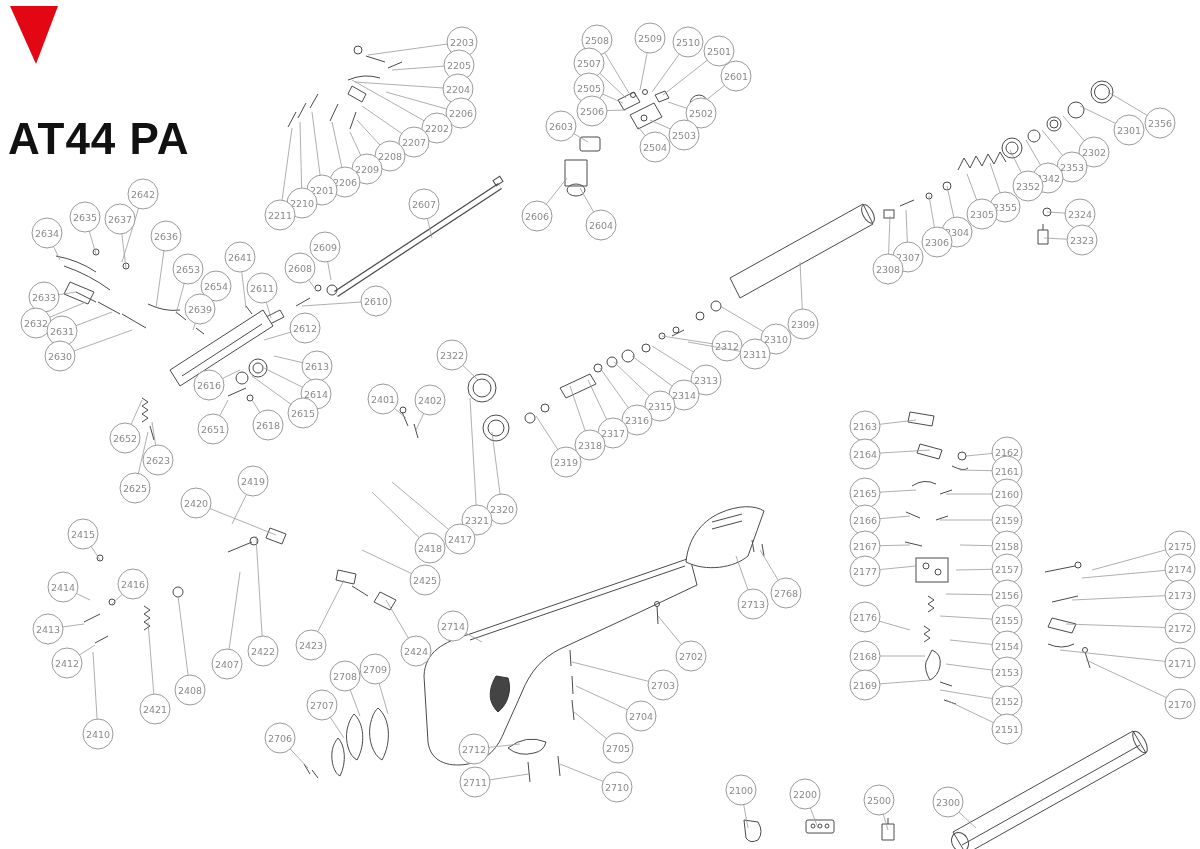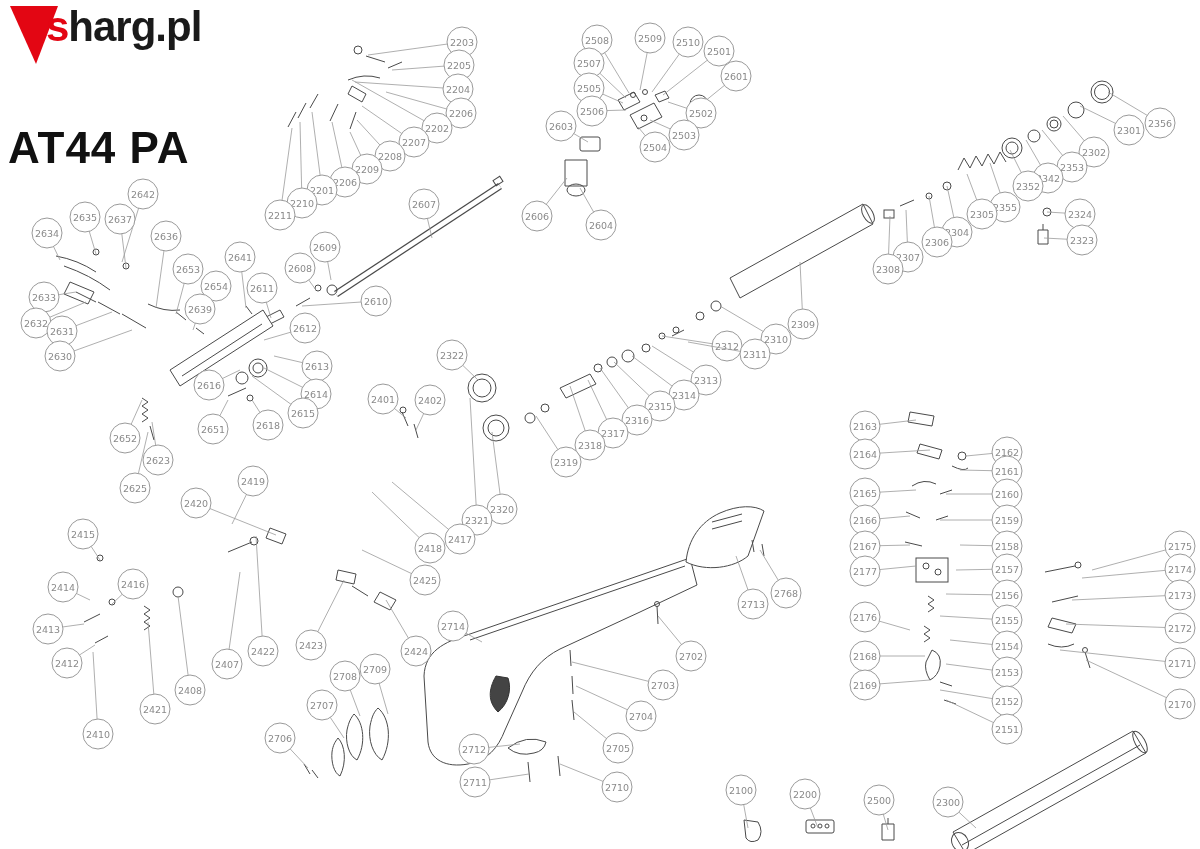--- a/index.html
+++ b/index.html
@@ -3,21 +3,21 @@
 <meta charset="utf-8">
 <style>
   html,body{margin:0;padding:0;background:#fff;}
   body{width:1200px;height:849px;font-family:"Liberation Sans","DejaVu Sans",sans-serif;overflow:hidden;}
   .canvas{position:relative;width:1200px;height:849px;background:#fff;}
   svg.diagram{position:absolute;left:0;top:0;}
   .logo{position:absolute;left:8px;top:4px;display:flex;align-items:flex-start;z-index:5;}
   .logo .tri{display:block;}
   .brand{font-weight:bold;font-size:42px;letter-spacing:-1px;color:#1a1a1a;margin-left:-14px;line-height:1.1;}
   .brand .accent{color:#e30613;}
-  .page-title{position:absolute;left:8px;top:123px;font-size:44px;font-weight:600;color:#111;letter-spacing:1px;z-index:5;}
+  .page-title{position:absolute;left:8px;top:114px;font-size:44px;font-weight:600;color:#111;letter-spacing:1px;z-index:5;}
   .balloon{fill:#ffffff;stroke:#9a9a9a;stroke-width:1;cursor:pointer;}
   .balloon-label{font-family:"DejaVu Sans",sans-serif;font-size:9.5px;fill:#8a8a8a;text-anchor:middle;pointer-events:none;}
   .leader{stroke:#9a9a9a;stroke-width:0.8;}
   .art{stroke:#4a4a4a;stroke-width:1;fill:none;}
   .art-fill{stroke:#4a4a4a;stroke-width:1;fill:#ffffff;}
   .art-dark{stroke:#333;fill:#444;}
 </style>
 </head>
 <body>
 
@@ -638,18 +638,17 @@
         <line x1="948" y1="802" x2="976" y2="828" class="leader"></line>
         <circle cx="948" cy="802" r="15" class="balloon"></circle>
         <text x="948" y="805.5" class="balloon-label">2300</text>
       </g>
   </svg>
 
   <div class="logo">
     <svg class="tri" width="52" height="62" viewBox="0 0 52 62">
       <polygon points="2,2 50,2 28,60" fill="#e30613"></polygon>
     </svg>
-    <span class="brand"><span class="accent">s</span><span>harg.pl</span></span>
   </div>
 
   <div class="page-title">AT44 PA</div>
 
 </div>
 
 </body></html>

